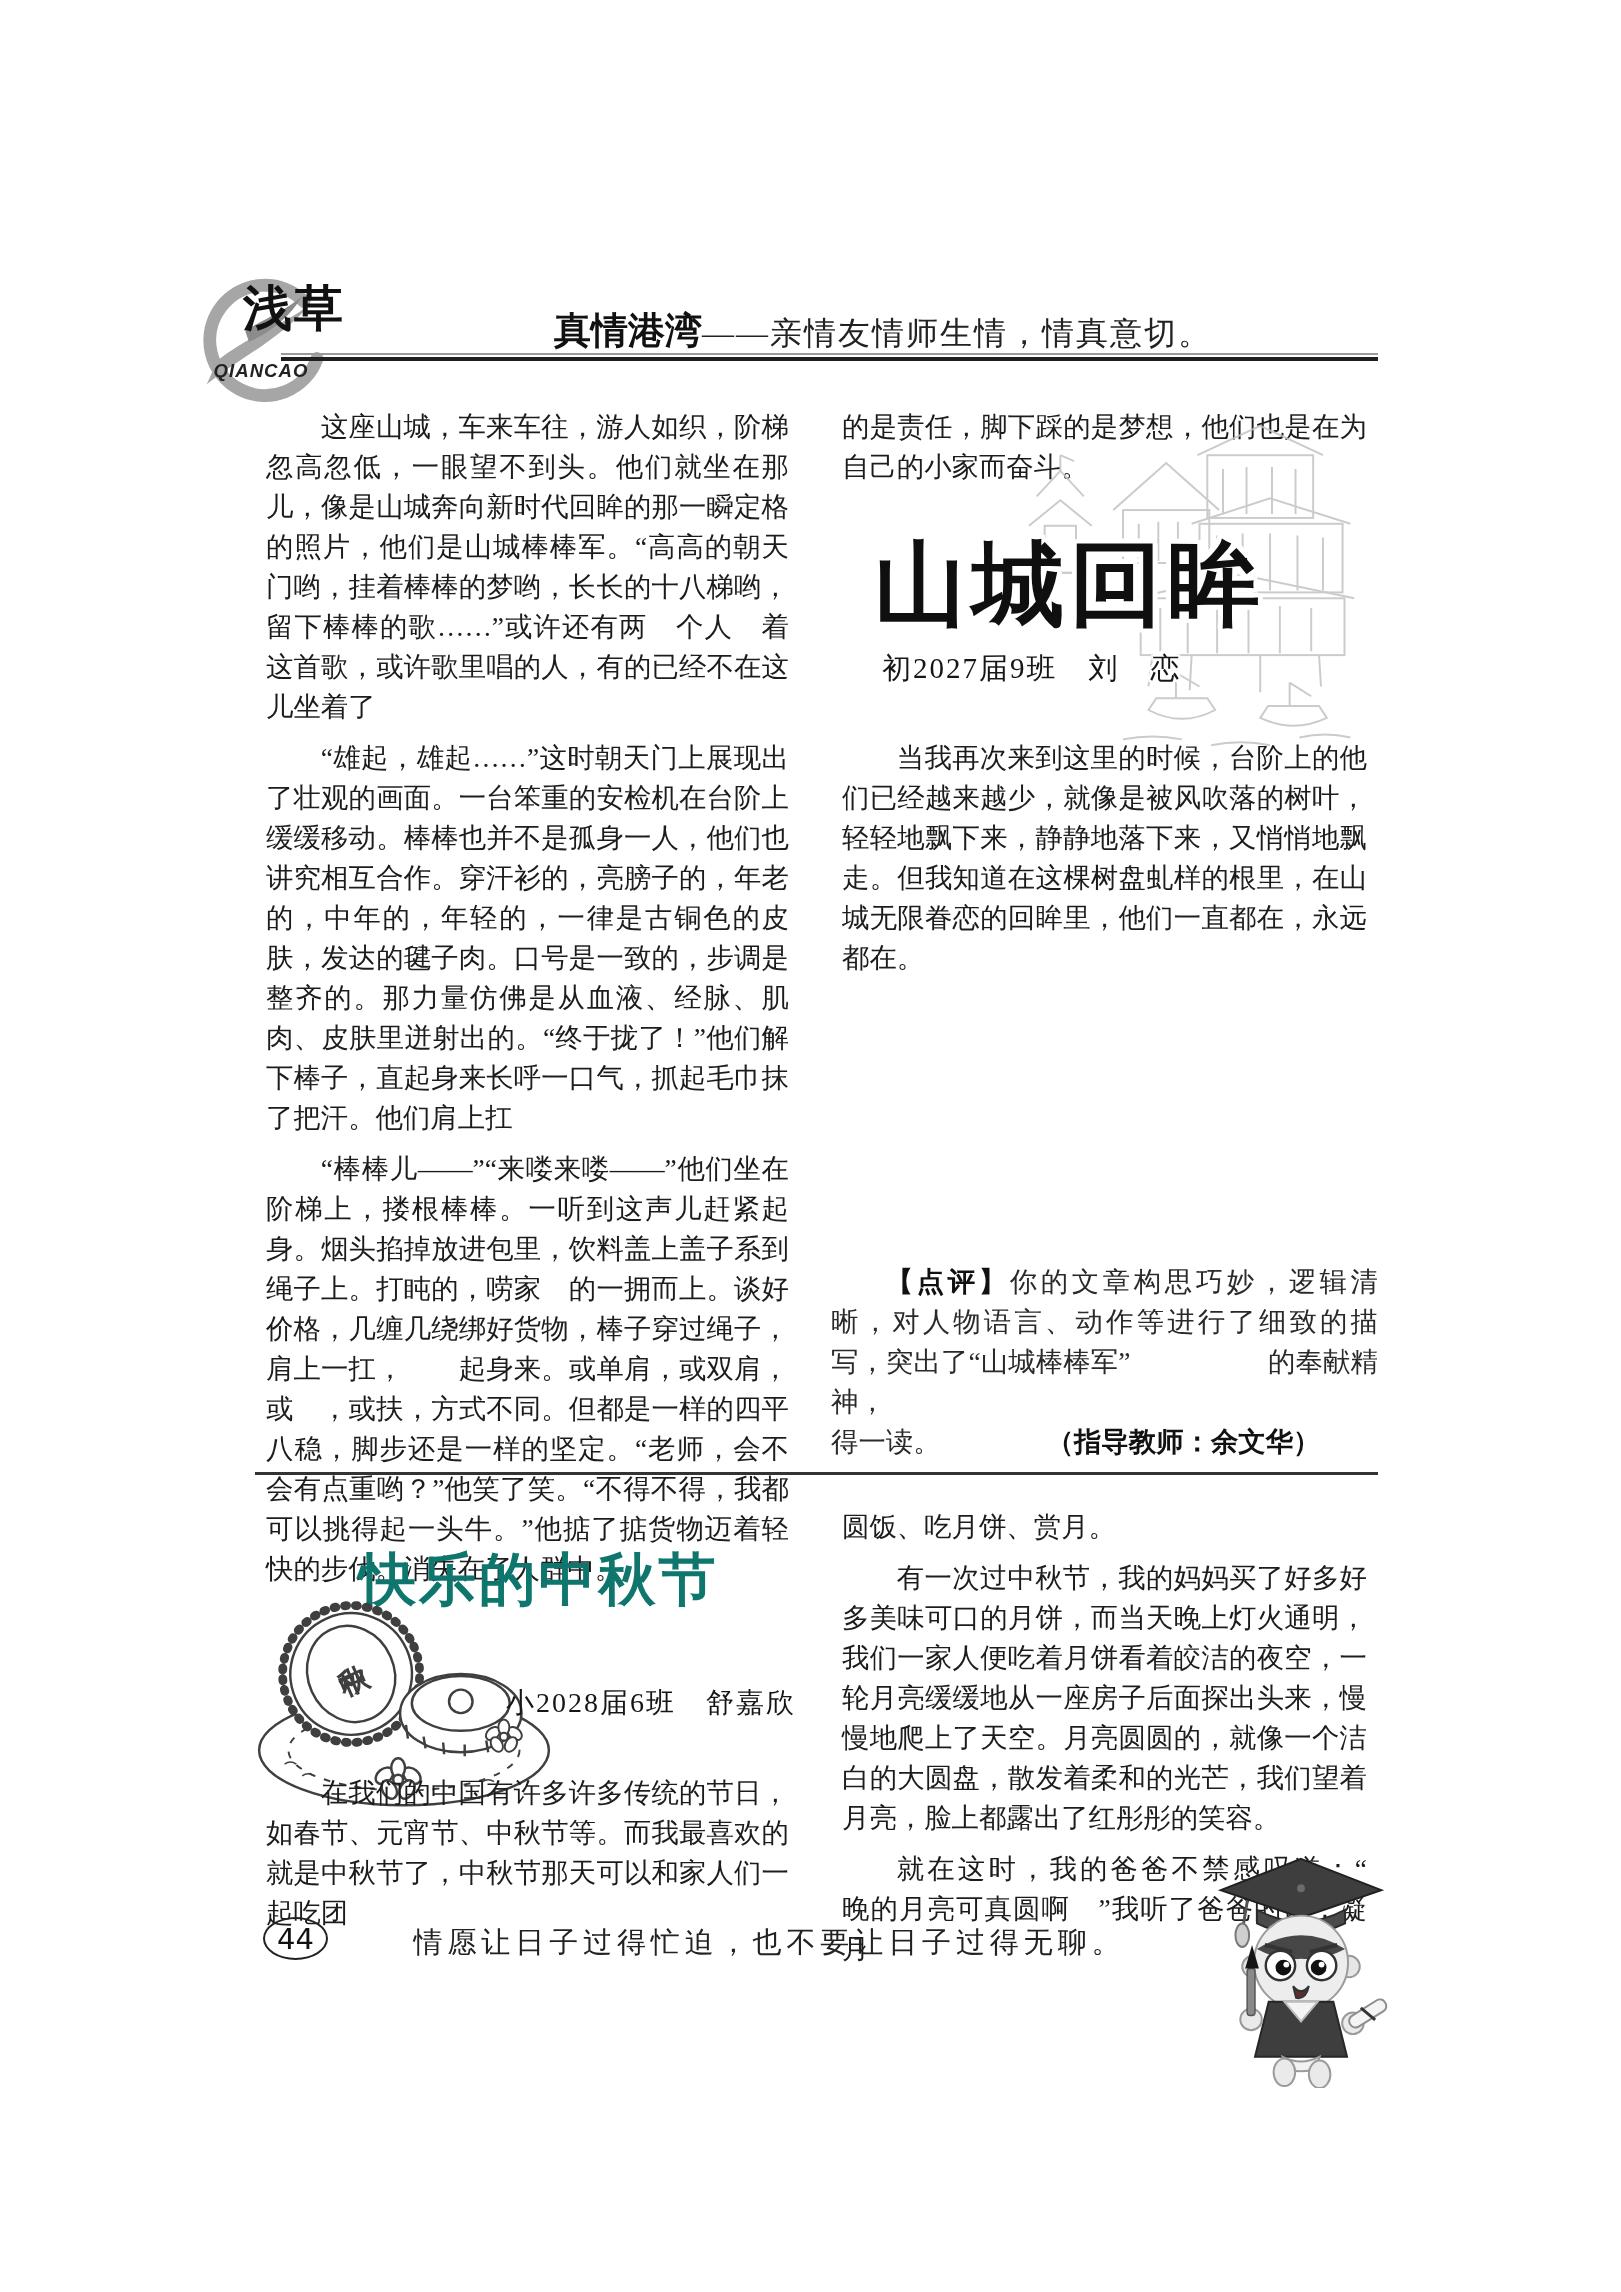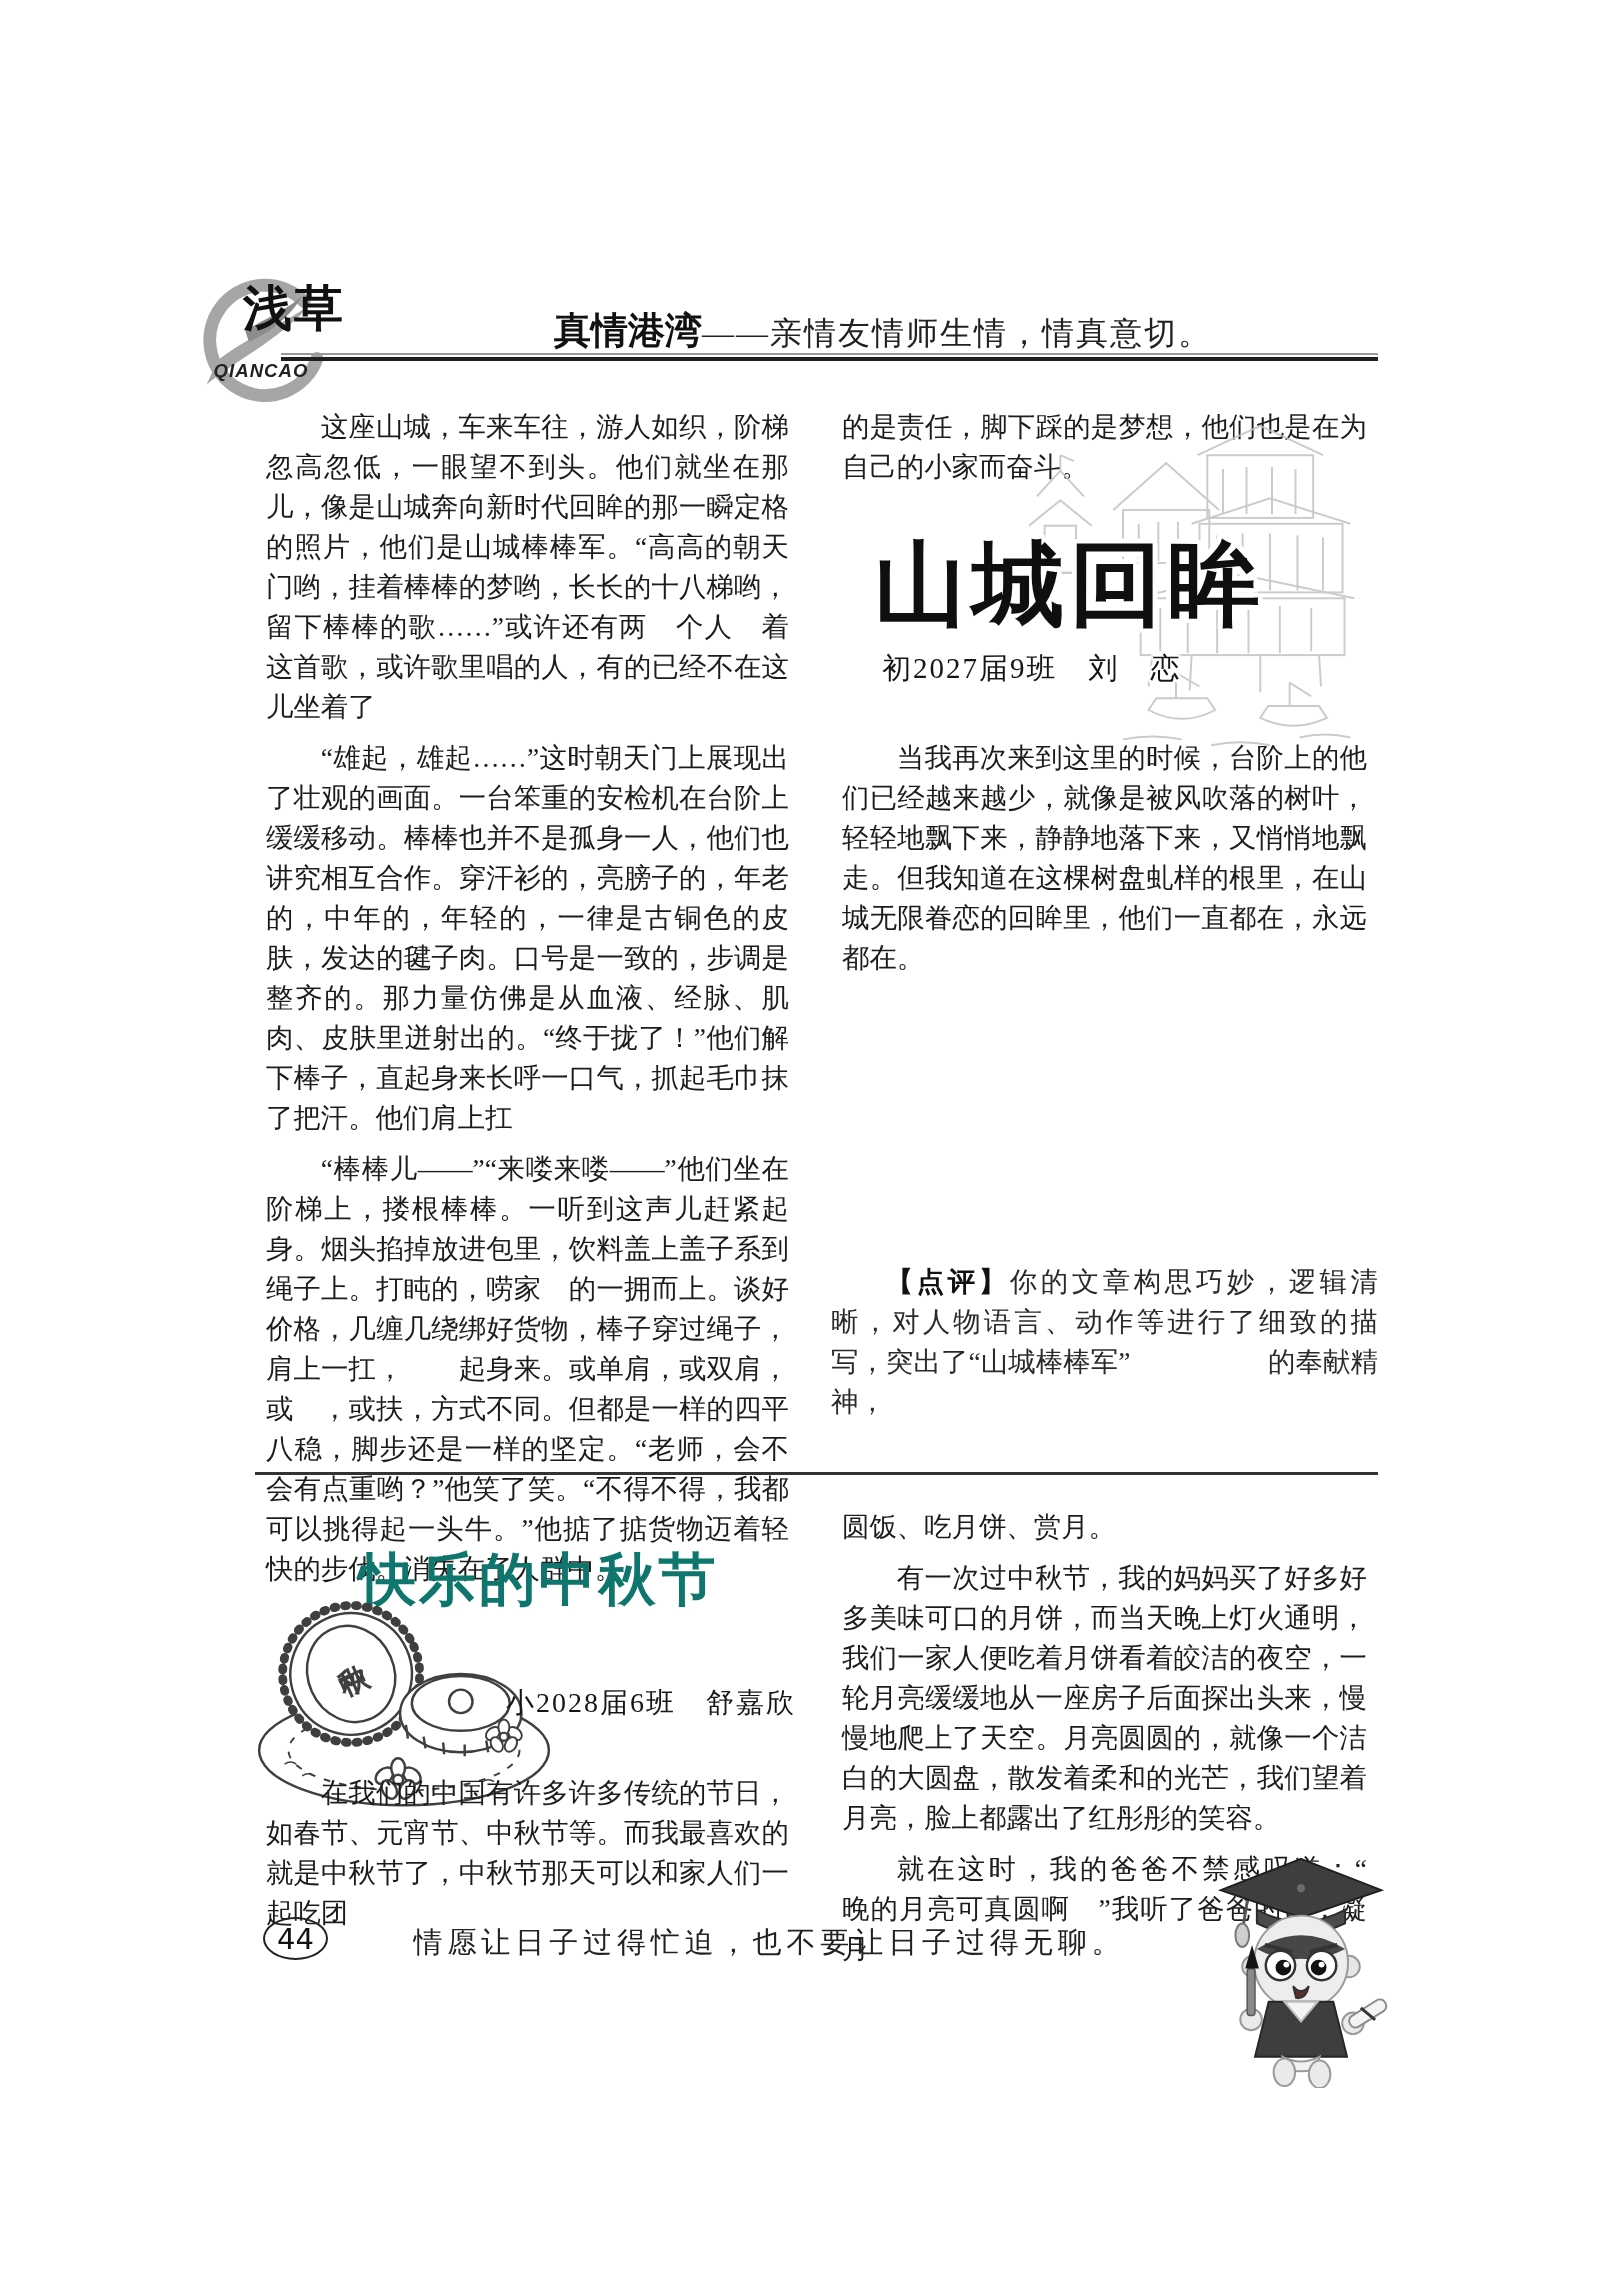--- a/index.html
+++ b/index.html
@@ -131,20 +131,23 @@
   <div class="abs art1-byline">初2027届9班　刘　恋</div>
 
   <div class="col col-right-body">
     <p>当我再次来到这里的时候，台阶上的他们已经越来越少，就像是被风吹落的树叶，轻轻地飘下来，静静地落下来，又悄悄地飘走。但我知道在这棵树盘虬样的根里，在山城无限眷恋的回眸里，他们一直都在，永远都在。</p>
   </div>
 
   <div class="abs comment">
     <p class="comment-main">
       <span class="comment-label">【点评】</span><span>你的文章构思巧妙，逻辑清晰，对人物语言、动作等进行了细致的描写，突出了“山城棒棒军”　　　　　的奉献精神，</span>
     </p>
+    <div class="comment-last">
+      <span>得一读。</span><span class="comment-teacher">（指导教师：余文华）</span>
+    </div>
   </div>
 
   <div class="abs mid-divider"></div>
 
   <div class="abs art2-title">快乐的中秋节</div>
 
   <svg class="abs mooncake" viewBox="0 0 312 238">
     <g stroke="#3f3f3f" stroke-width="2.5" fill="#ffffff">
 
       <ellipse cx="156" cy="174" rx="148" ry="56"></ellipse>

